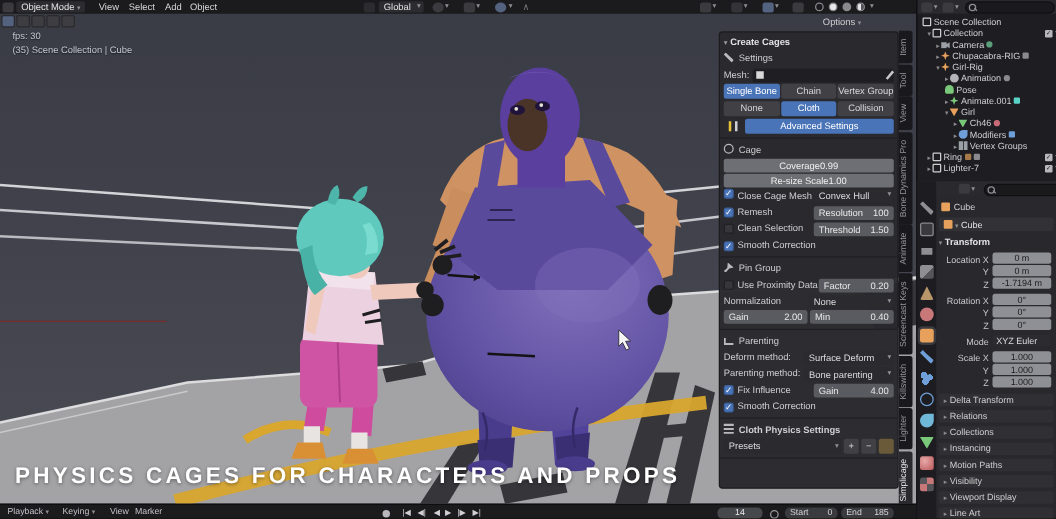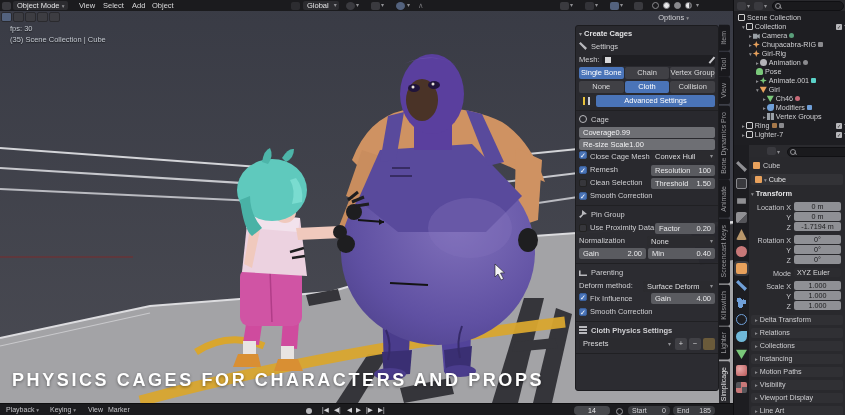--- a/index.html
+++ b/index.html
@@ -26,21 +26,21 @@
   .vp-info{position:absolute;left:10px;z-index:5;font-size:7.5px;color:#c3c8cf;text-shadow:0 1px 1px rgba(0,0,0,.6);}
   .caption{position:absolute;left:12px;top:370px;z-index:6;font-size:18px;font-weight:bold;letter-spacing:2.6px;
            color:#fff;text-shadow:0 1px 3px rgba(0,0,0,.45);white-space:nowrap;}
   
   #npanel{position:absolute;left:575px;top:25px;width:144px;height:366px;z-index:7;
           background:rgba(40,40,45,.97);border:1px solid #1c1c1f;border-radius:3px;box-sizing:border-box;
           padding:2px 3px;font-size:7.5px;color:#cfcfd2;}
   .np-row{position:relative;height:12px;line-height:12px;margin:1px 0;white-space:nowrap;}
   .np-head{height:12px;line-height:12px;color:#e2e2e4;font-weight:bold;}
   .np-sep{height:1px;background:#202023;margin:3px -3px;}
-  .slider{display:flex;justify-content:flex-start;background:#6e6f74;border-radius:2px;height:11px;line-height:11px;
+  .slider{display:flex;justify-content:center;background:#6e6f74;border-radius:2px;height:11px;line-height:11px;
           padding:0 4px;color:#f0f0f2;}
   .numfield{display:flex;justify-content:space-between;background:#5a5b60;border-radius:2px;height:11px;line-height:11px;
           padding:0 4px;color:#e8e8ea;}
   .dropdown{background:#2b2b2f;border-radius:2px;height:11px;line-height:11px;padding:0 4px;color:#dcdcde;position:relative;}
   .dropdown .dd-caret{position:absolute;right:2px;top:0;font-size:6px;color:#8f8f93;}
   .btn-seg{display:flex;gap:1px;height:12px;}
   .btn-seg .seg{flex:1;background:#404045;border-radius:2px;text-align:center;line-height:12px;color:#d8d8da;overflow:hidden;}
   .btn-seg .seg.on{background:#4a74b8;color:#fff;}
   .chk{display:inline-block;width:8px;height:8px;border-radius:2px;background:#36363b;border:1px solid #222;
        vertical-align:-1px;margin-right:3px;text-align:center;line-height:8px;font-size:7px;color:#fff;box-sizing:border-box;}
@@ -354,21 +354,25 @@
             <span>0.40</span>
           </span>
       </div>
       <div class="np-sep"></div>
 
       <div class="np-row"><span class="np-ico parent-ico"></span><span>Parenting</span></div>
       <div class="np-row" style="display:flex;align-items:center;gap:3px">
         <span style="flex:1">Deform method:</span>
         <span class="dropdown" style="width:64px"><span>Surface Deform</span><span class="dd-caret">▾</span></span>
       </div>
-      <div class="np-row" style="display:flex;align-items:flex-start">
+      <div class="np-row" style="display:flex;align-items:center;gap:3px">
+        <span style="flex:1">Parenting method:</span>
+        <span class="dropdown" style="width:64px"><span>Bone parenting</span><span class="dd-caret">▾</span></span>
+      </div>
+      <div class="np-row" style="display:flex;align-items:center">
         <span class="chk on">✓</span>
         <span style="flex:1">Fix Influence</span>
         <span class="numfield" style="width:56px">
             <span>Gain</span>
             <span>4.00</span>
           </span>
       </div>
       <div class="np-row"><span class="chk on">✓</span><span>Smooth Correction</span></div>
       <div class="np-sep"></div>
 

